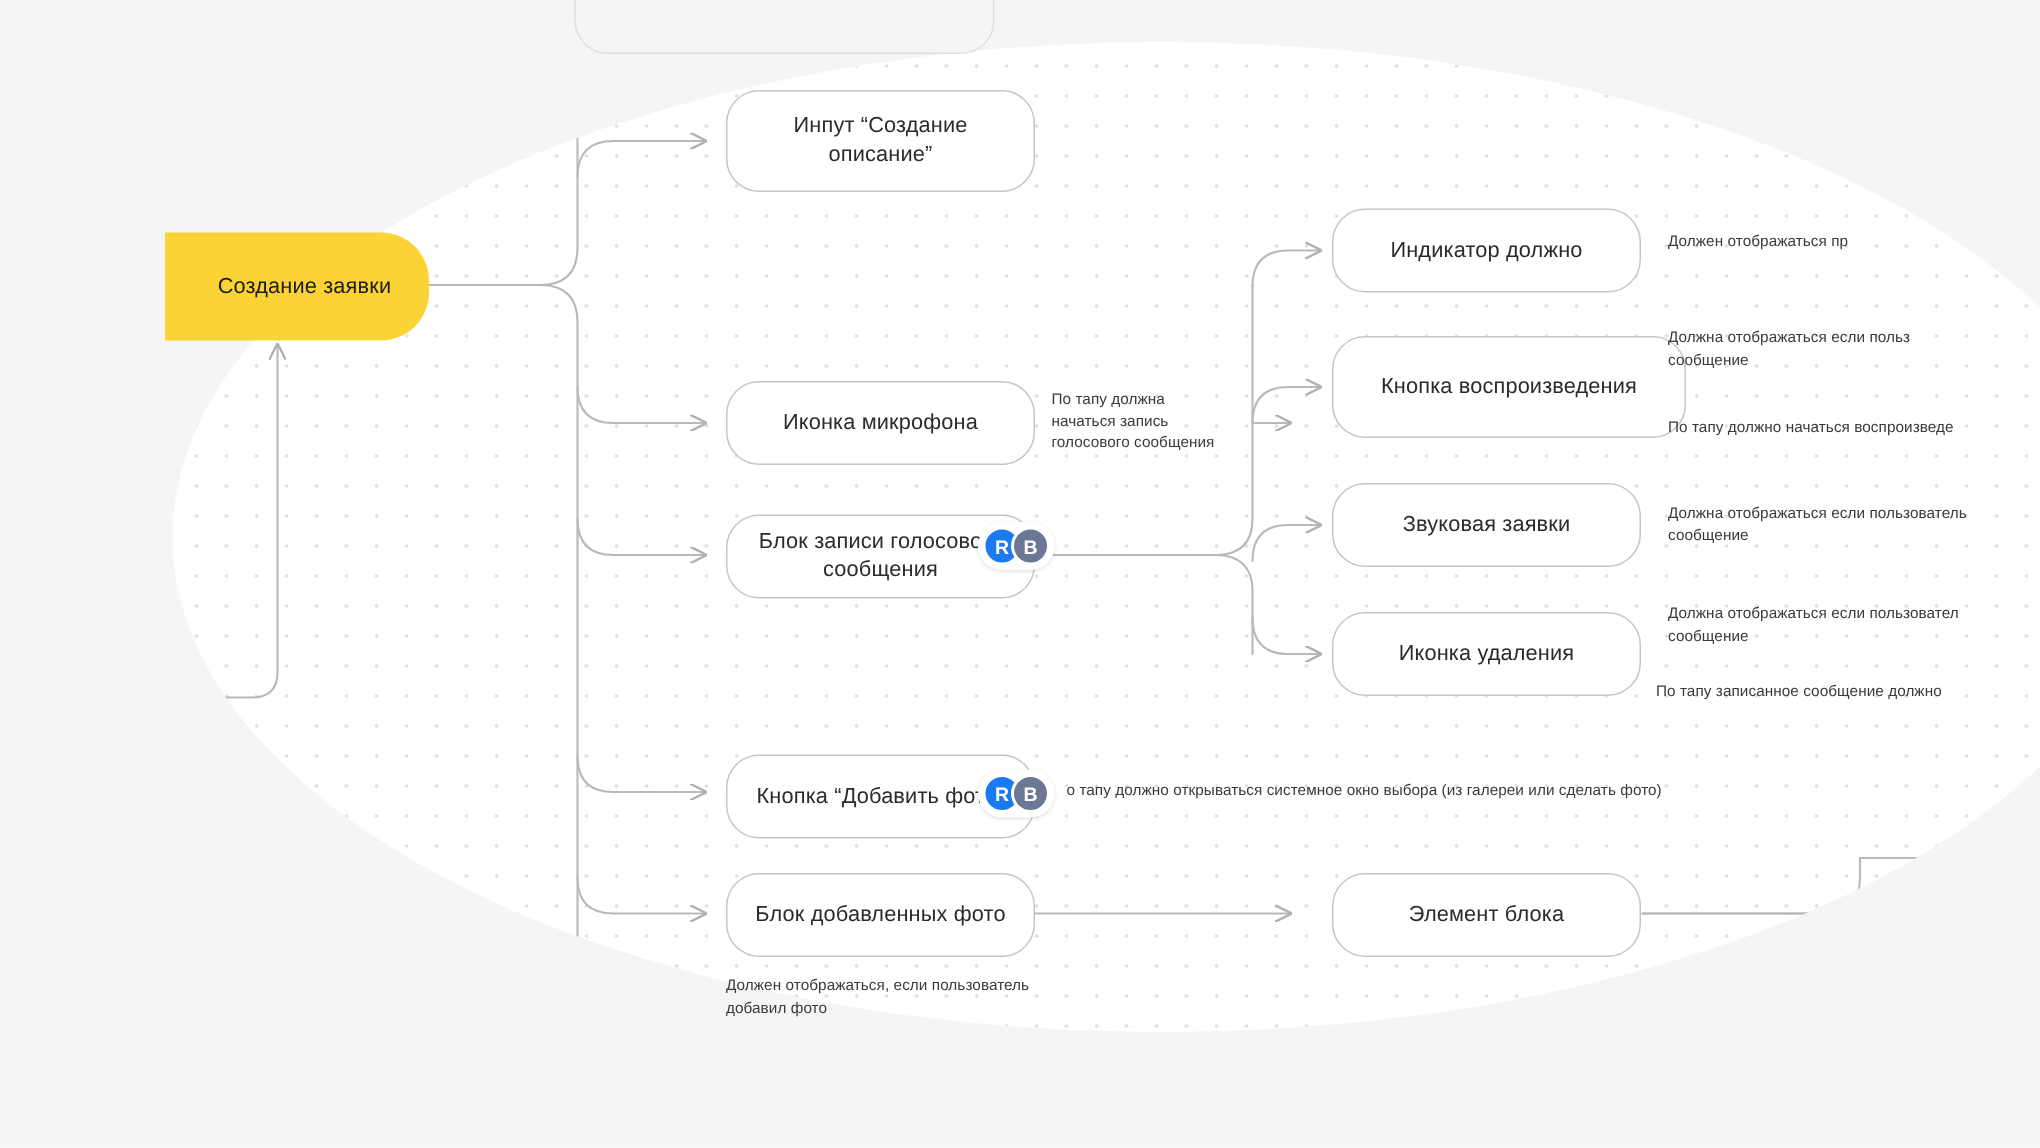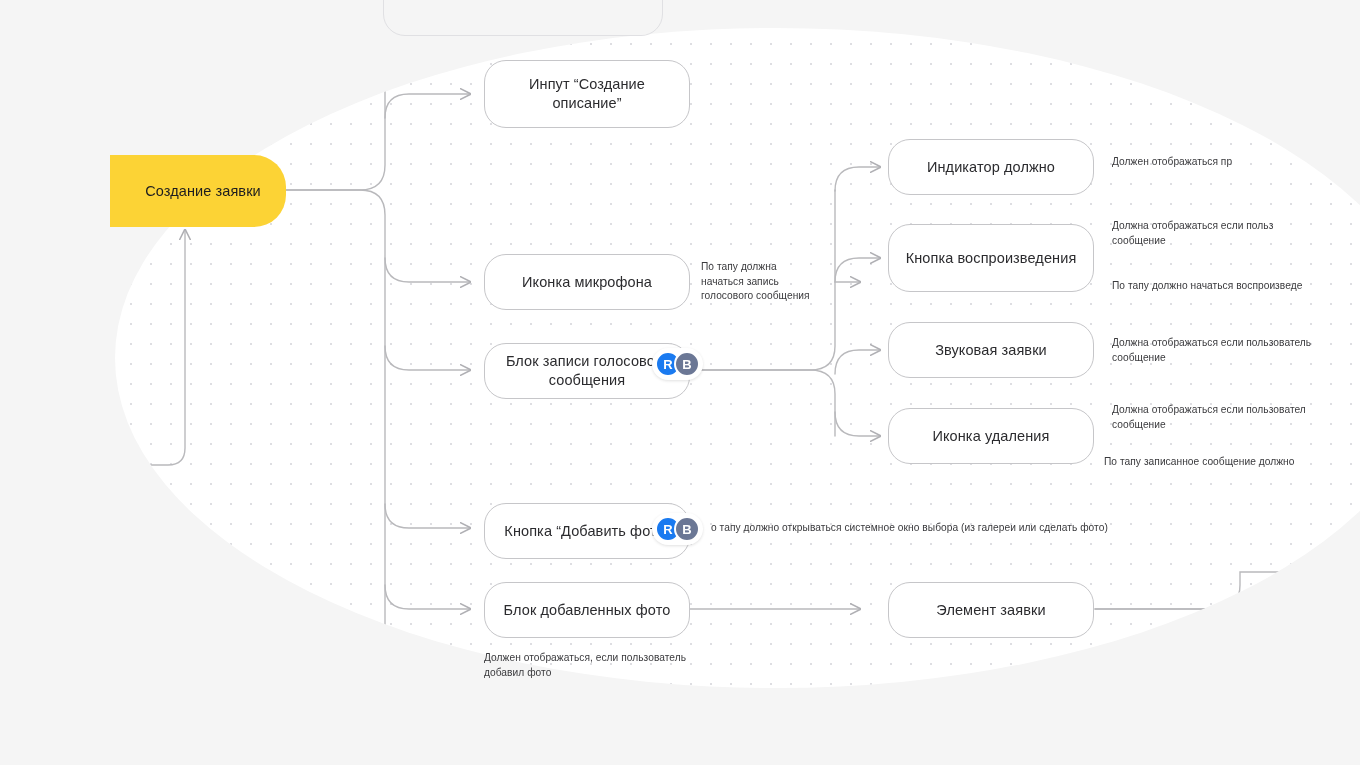--- a/index.html
+++ b/index.html
@@ -174,34 +174,34 @@
   </div>
 
   <div class="node" style="left:484px;top:582px;width:206px;height:56px;">
     <span>Блок добавленных фото</span>
   </div>
 
   <div class="node" style="left:888px;top:139px;width:206px;height:56px;">
     <span>Индикатор должно</span>
   </div>
 
-  <div class="node" style="left:888px;top:224px;width:206px;height:68px;">
+  <div class="node" style="left:888px;top:224px;width:236px;height:68px;">
     <span>Кнопка воспроизведения</span>
   </div>
 
   <div class="node" style="left:888px;top:322px;width:206px;height:56px;">
     <span>Звуковая заявки</span>
   </div>
 
   <div class="node" style="left:888px;top:408px;width:206px;height:56px;">
     <span>Иконка удаления</span>
   </div>
 
   <div class="node" style="left:888px;top:582px;width:206px;height:56px;">
-    <span>Элемент заявки</span>
+    <span>Элемент блока</span>
   </div>
 
   <div class="avatars" style="left:652px;top:348px;">
     <div class="avatar r">R</div>
     <div class="avatar b">B</div>
   </div>
 
   <div class="avatars" style="left:652px;top:513px;">
     <div class="avatar r">R</div>
     <div class="avatar b">B</div>

